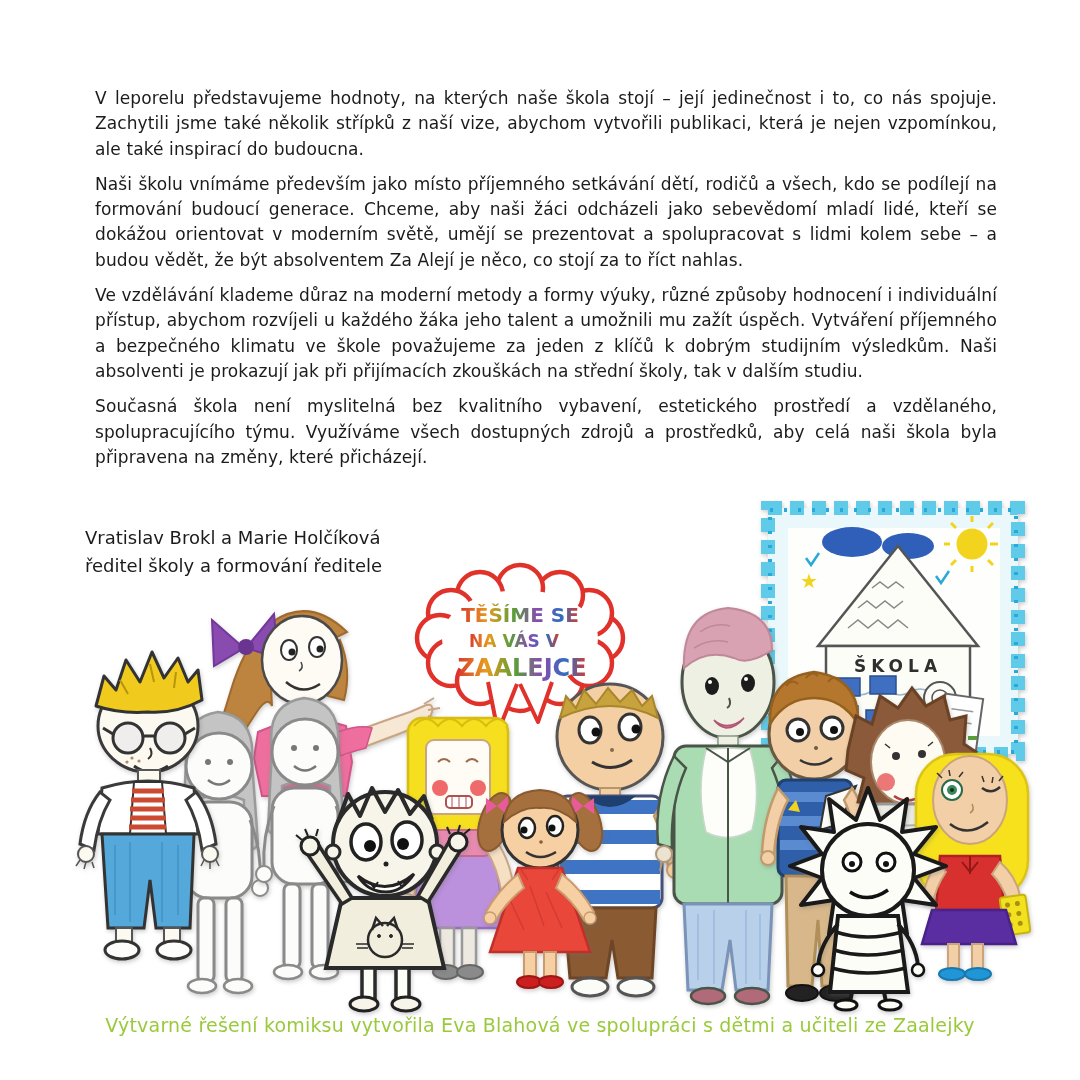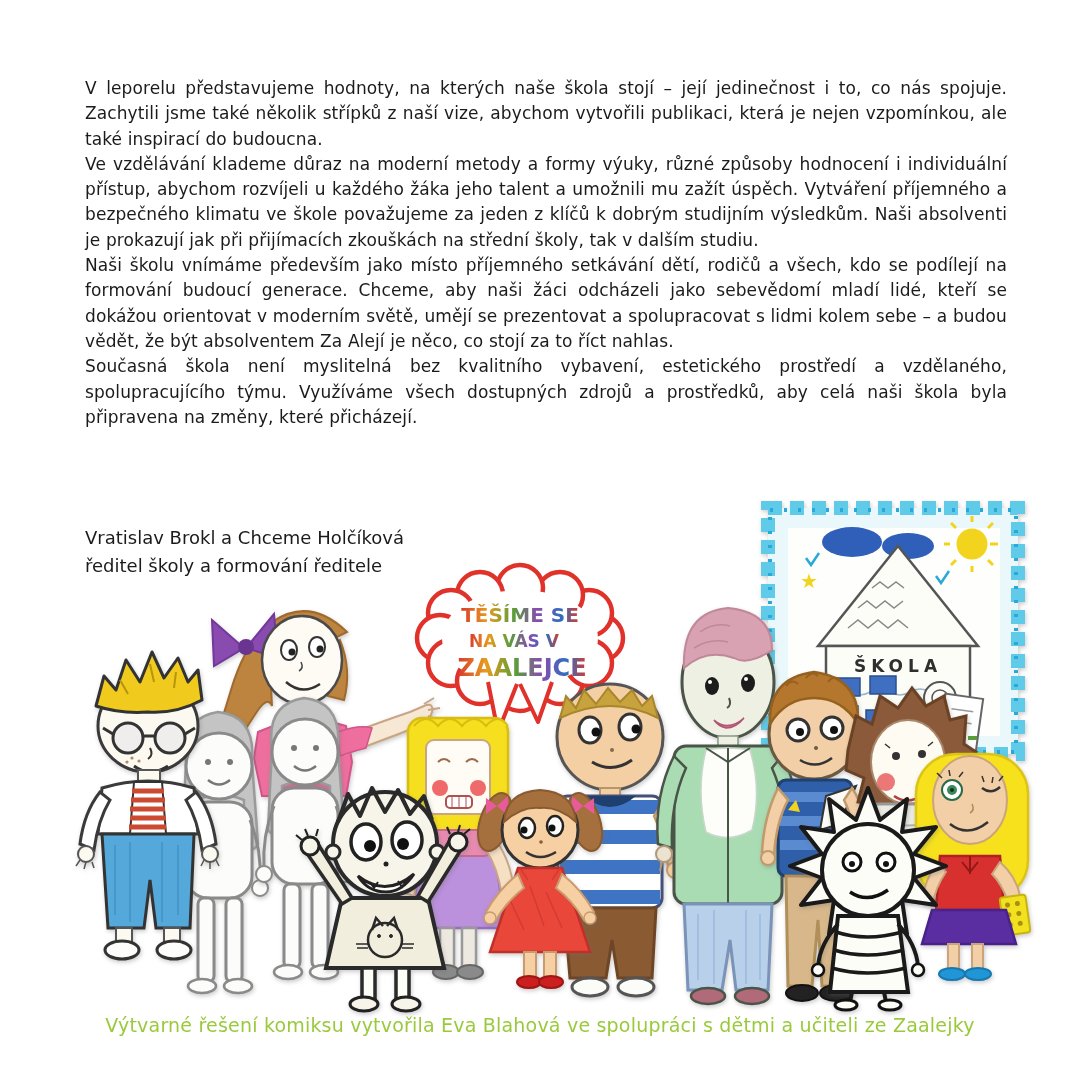--- a/index.html
+++ b/index.html
@@ -1,42 +1,42 @@
 <!DOCTYPE html>
 <html><head>
 <meta charset="utf-8">
 <style>
   html,body{margin:0;padding:0;}
   body{width:1080px;height:1080px;background:#ffffff;font-family:"DejaVu Sans",sans-serif;}
   .page{position:relative;width:1080px;height:1080px;overflow:hidden;background:#ffffff;color:#1c1c1c;}
   .text-block{position:absolute;left:85px;top:76px;width:922px;font-size:17px;line-height:25.3px;
               text-align:justify;letter-spacing:.1px;color:#1b1b1b;}
-  .text-block p{margin:0;}
+  .text-block p{margin:10px;}
   .signature{position:absolute;left:85px;top:524px;font-size:18px;line-height:28px;color:#1b1b1b;}
   .caption{position:absolute;left:0;top:1014px;width:1080px;text-align:center;font-size:19px;
            color:#9aca3c;letter-spacing:.2px;}
   .collage-svg{position:absolute;left:0;top:500px;width:1080px;height:520px;}
   .fig{filter:drop-shadow(1px 2px 2px rgba(110,110,110,.35));}
   .bubble-line{font-family:"DejaVu Sans",sans-serif;font-weight:bold;}
   .school-label{font-family:"DejaVu Sans",sans-serif;font-weight:bold;letter-spacing:5px;fill:#2f2f2f;}
 </style>
 </head>
 <body>
 
 <div class="page">
 
   <div class="text-block">
     <p>V leporelu představujeme hodnoty, na kterých naše škola stojí – její jedinečnost i to, co nás spojuje. Zachytili jsme také několik střípků z naší vize, abychom vytvořili publikaci, která je nejen vzpomínkou, ale také inspirací do budoucna.</p>
+    <p>Naši školu vnímáme především jako místo příjemného setkávání dětí, rodičů a všech, kdo se podílejí na formování budoucí generace. Chceme, aby naši žáci odcházeli jako sebevědomí mladí lidé, kteří se dokážou orientovat v moderním světě, umějí se prezentovat a spolupracovat s lidmi kolem sebe – a budou vědět, že být absolventem Za Alejí je něco, co stojí za to říct nahlas.</p>
     <p>Ve vzdělávání klademe důraz na moderní metody a formy výuky, různé způsoby hodnocení i individuální přístup, abychom rozvíjeli u každého žáka jeho talent a umožnili mu zažít úspěch. Vytváření příjemného a bezpečného klimatu ve škole považujeme za jeden z klíčů k dobrým studijním výsledkům. Naši absolventi je prokazují jak při přijímacích zkouškách na střední školy, tak v dalším studiu.</p>
-    <p>Naši školu vnímáme především jako místo příjemného setkávání dětí, rodičů a všech, kdo se podílejí na formování budoucí generace. Chceme, aby naši žáci odcházeli jako sebevědomí mladí lidé, kteří se dokážou orientovat v moderním světě, umějí se prezentovat a spolupracovat s lidmi kolem sebe – a budou vědět, že být absolventem Za Alejí je něco, co stojí za to říct nahlas.</p>
     <p>Současná škola není myslitelná bez kvalitního vybavení, estetického prostředí a vzdělaného, spolupracujícího týmu. Využíváme všech dostupných zdrojů a prostředků, aby celá naši škola byla připravena na změny, které přicházejí.</p>
   </div>
 
   <div class="signature">
-    <div>Vratislav Brokl a Chceme Holčíková</div>
+    <div>Vratislav Brokl a Marie Holčíková</div>
     <div>ředitel školy a formování ředitele</div>
   </div>
 
   <svg class="collage-svg" viewBox="0 0 1080 520">
     <defs>
       <linearGradient id="rainbow" x1="0" y1="0" x2="1" y2="0">
         <stop offset="0" stop-color="#d83a2e"></stop>
           <stop offset="0.22" stop-color="#e89b1e"></stop>
         <stop offset="0.45" stop-color="#5a9e3a"></stop>
           <stop offset="0.65" stop-color="#8a4bb0"></stop>

